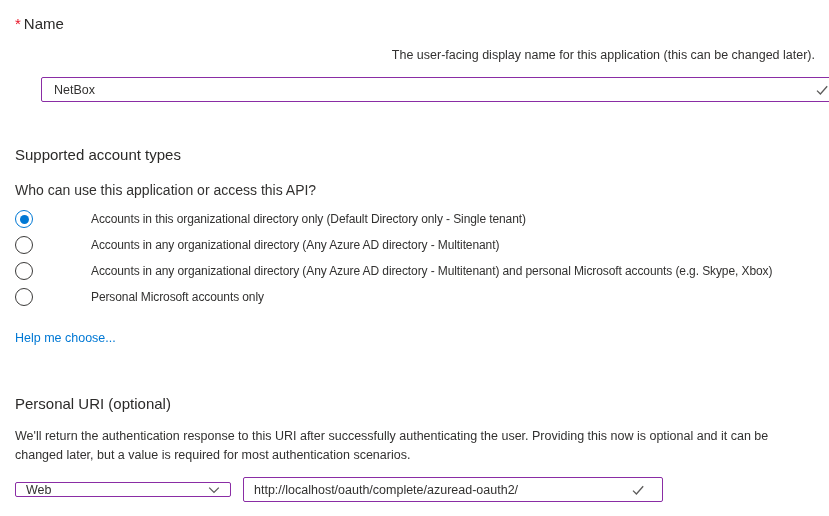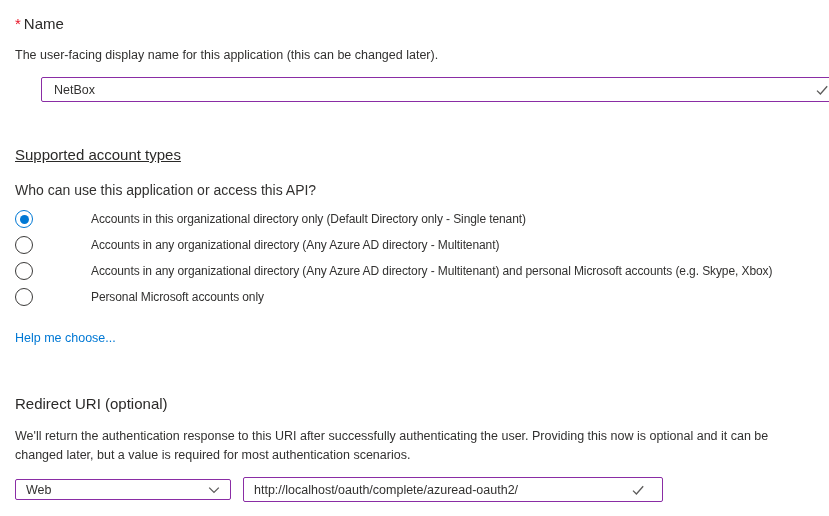--- a/index.html
+++ b/index.html
@@ -19,20 +19,21 @@
     line-height: 20px;
     color: #2b2a29;
   }
   .required { color: #e81123; margin-right: 3px; }
 
   .desc {
     margin-top: 13px;
     font-size: 12.5px;
     line-height: 16px;
     color: #323130;
+    text-align: right;
   }
 
   .input-wrap {
     height: 25px;
     border: 1px solid #8a2da5;
     border-radius: 2px;
     display: flex;
     align-items: center;
     background: #fff;
   }
@@ -50,21 +51,21 @@
     padding-left: 12px;
   }
   .check-icon { flex: 0 0 auto; display: block; }
 
   .section-heading {
     font-size: 15px;
     font-weight: 400;
     line-height: 20px;
     color: #2b2a29;
   }
-  .sec-accounts { margin-top: 43px; text-decoration: underline; }
+  .sec-accounts { margin-top: 43px; }
   .sec-redirect { margin-top: 48px; }
 
   .question { margin-top: 17px; font-size: 14px; line-height: 16px; }
 
   .radio-group { margin-top: 8px; }
   .radio-row {
     display: flex;
     align-items: center;
     height: 26px;
     cursor: pointer;
@@ -111,21 +112,21 @@
     line-height: 19px;
   }
 
   .redirect-row {
     margin-top: 12px;
     display: flex;
     align-items: center;
   }
   .select-wrap {
     width: 216px;
-    height: 21px;
+    height: 15px;
     border: 1px solid #8a2da5;
     border-radius: 2px;
     display: flex;
     align-items: center;
     justify-content: space-between;
     padding: 0 9px 0 10px;
     cursor: pointer;
     background: #fff;
   }
   .select-value { font-size: 12.5px; color: #323130; }
@@ -177,21 +178,21 @@
       <span class="radio-circle">
           <span class="radio-dot"></span>
         </span>
       <span class="radio-label">Personal Microsoft accounts only</span>
     </div>
   </div>
 
   <a class="help-link">Help me choose...</a>
 
   
-  <div class="section-heading sec-redirect">Redirect URI (optional)</div>
+  <div class="section-heading sec-redirect">Personal URI (optional)</div>
   <div class="redirect-desc">We'll return the authentication response to this URI after successfully authenticating the user. Providing this now is optional and it can be changed later, but a value is required for most authentication scenarios.</div>
 
   <div class="redirect-row">
     <div class="select-wrap">
       <span class="select-value">Web</span>
       <svg class="chevron-icon" width="14" height="14" viewBox="0 0 14 14">
         <path d="M2.2 4.6 L7 9.4 L11.8 4.6" fill="none" stroke="#5c5b5a" stroke-width="1.3"></path>
       </svg>
     </div>
     <div class="input-wrap uri-input-wrap">

